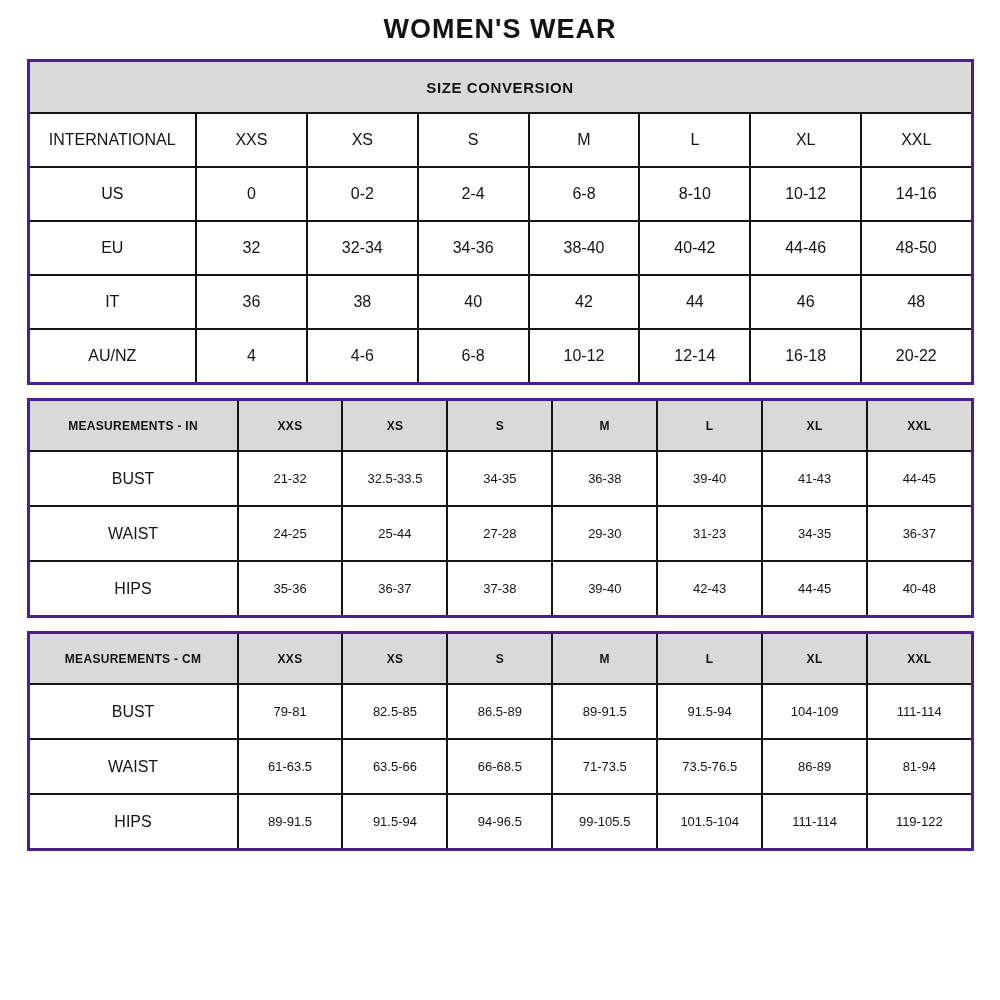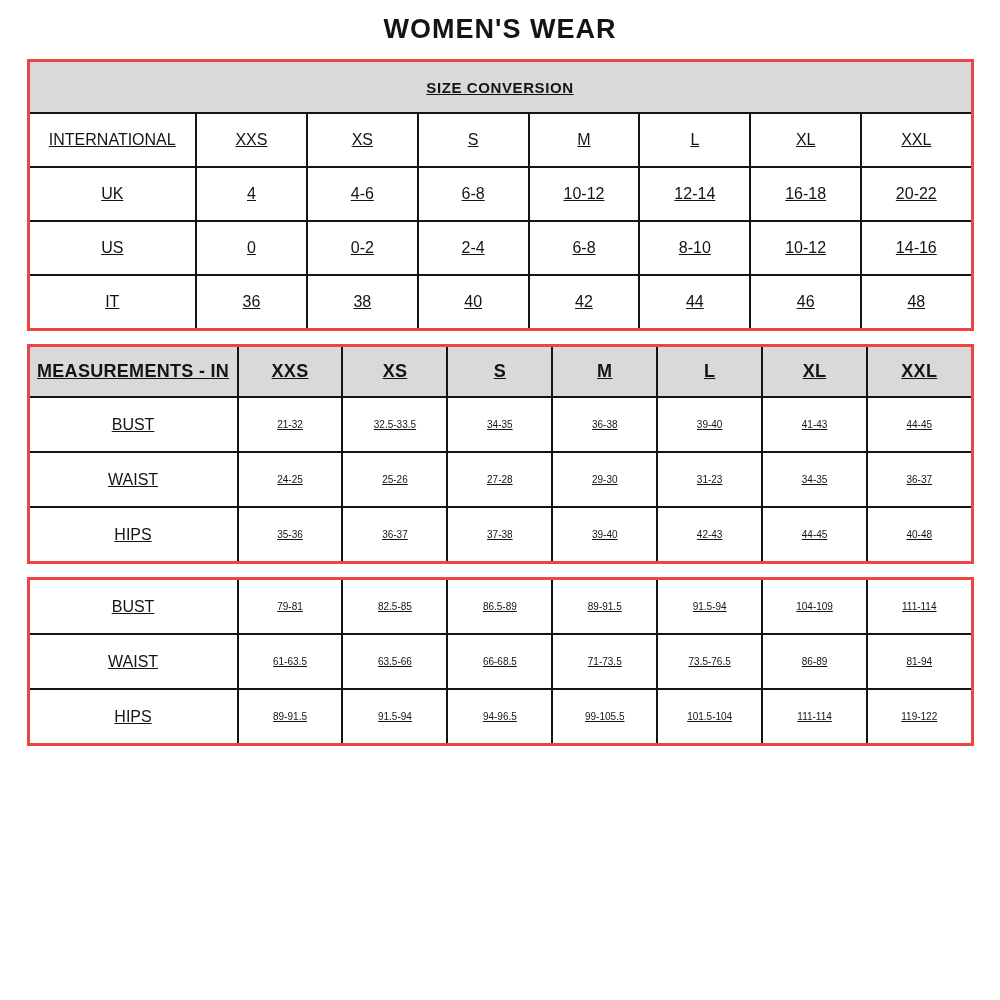--- a/index.html
+++ b/index.html
@@ -22,22 +22,21 @@
     font-weight: bold;
     letter-spacing: 1px;
     margin: 2px 0 14px 0;
     color: #141414;
   }
   .tbl {
     border-collapse: collapse;
     table-layout: fixed;
     width: 947px;
     margin: 0 auto 13px auto;
-    border: 3px solid #ef4444;
-    text-decoration: underline;
+    border: 3px solid #4c1d95;
   }
   .tbl td {
     border: 2px solid #141414;
     text-align: center;
     vertical-align: middle;
     padding: 0 2px;
     font-size: 16px;
     color: #141414;
     overflow: hidden;
     white-space: nowrap;
@@ -45,26 +44,26 @@
   .gray { background: #d9d9d9; }
   .t1 .hdr-row td {
     height: 50px;
     font-size: 15px;
     font-weight: bold;
     letter-spacing: 0.6px;
   }
   .t1 .data-row td { height: 52px; }
   .t2 .size-row td, .t3 .size-row td {
     height: 49px;
-    font-size: 18px;
+    font-size: 12px;
     font-weight: bold;
     letter-spacing: 0.3px;
   }
   .t2 .data-row td, .t3 .data-row td { height: 53px; }
-  .t2 .data-row td.val, .t3 .data-row td.val { font-size: 10px; }
+  .t2 .data-row td.val, .t3 .data-row td.val { font-size: 13px; }
   .t1 .c0 { width: 17.8%; }
   .t1 .cn { width: 11.742%; }
   .t2 .c0, .t3 .c0 { width: 22.2%; }
   .t2 .cn, .t3 .cn { width: 11.114%; }
 </style>
 </head>
 <body>
 
 <div class="page">
 
@@ -89,48 +88,58 @@
         <td>INTERNATIONAL</td>
         <td>XXS</td>
         <td>XS</td>
         <td>S</td>
         <td>M</td>
         <td>L</td>
         <td>XL</td>
         <td>XXL</td>
       </tr>
       <tr class="data-row">
-        <td>UK</td>
-        <td>4</td>
-        <td>4-6</td>
-        <td>6-8</td>
-        <td>10-12</td>
-        <td>12-14</td>
-        <td>16-18</td>
-        <td>20-22</td>
-      </tr>
-      <tr class="data-row">
         <td>US</td>
         <td>0</td>
         <td>0-2</td>
         <td>2-4</td>
         <td>6-8</td>
         <td>8-10</td>
         <td>10-12</td>
         <td>14-16</td>
       </tr>
       <tr class="data-row">
+        <td>EU</td>
+        <td>32</td>
+        <td>32-34</td>
+        <td>34-36</td>
+        <td>38-40</td>
+        <td>40-42</td>
+        <td>44-46</td>
+        <td>48-50</td>
+      </tr>
+      <tr class="data-row">
         <td>IT</td>
         <td>36</td>
         <td>38</td>
         <td>40</td>
         <td>42</td>
         <td>44</td>
         <td>46</td>
         <td>48</td>
+      </tr>
+      <tr class="data-row">
+        <td>AU/NZ</td>
+        <td>4</td>
+        <td>4-6</td>
+        <td>6-8</td>
+        <td>10-12</td>
+        <td>12-14</td>
+        <td>16-18</td>
+        <td>20-22</td>
       </tr>
     </tbody>
   </table>
 
   <table class="tbl t2">
     <colgroup>
         <col class="c0">
         <col class="cn">
         <col class="cn">
         <col class="cn">
@@ -156,21 +165,21 @@
         <td class="val">32.5-33.5</td>
         <td class="val">34-35</td>
         <td class="val">36-38</td>
         <td class="val">39-40</td>
         <td class="val">41-43</td>
         <td class="val">44-45</td>
       </tr>
       <tr class="data-row">
         <td>WAIST</td>
         <td class="val">24-25</td>
-        <td class="val">25-26</td>
+        <td class="val">25-44</td>
         <td class="val">27-28</td>
         <td class="val">29-30</td>
         <td class="val">31-23</td>
         <td class="val">34-35</td>
         <td class="val">36-37</td>
       </tr>
       <tr class="data-row">
         <td>HIPS</td>
         <td class="val">35-36</td>
         <td class="val">36-37</td>
@@ -188,20 +197,30 @@
         <col class="c0">
         <col class="cn">
         <col class="cn">
         <col class="cn">
         <col class="cn">
         <col class="cn">
         <col class="cn">
         <col class="cn">
       </colgroup>
     <tbody>
+      <tr class="size-row">
+        <td class="gray">MEASUREMENTS - CM</td>
+        <td class="gray">XXS</td>
+        <td class="gray">XS</td>
+        <td class="gray">S</td>
+        <td class="gray">M</td>
+        <td class="gray">L</td>
+        <td class="gray">XL</td>
+        <td class="gray">XXL</td>
+      </tr>
       <tr class="data-row">
         <td>BUST</td>
         <td class="val">79-81</td>
         <td class="val">82.5-85</td>
         <td class="val">86.5-89</td>
         <td class="val">89-91.5</td>
         <td class="val">91.5-94</td>
         <td class="val">104-109</td>
         <td class="val">111-114</td>
       </tr>

